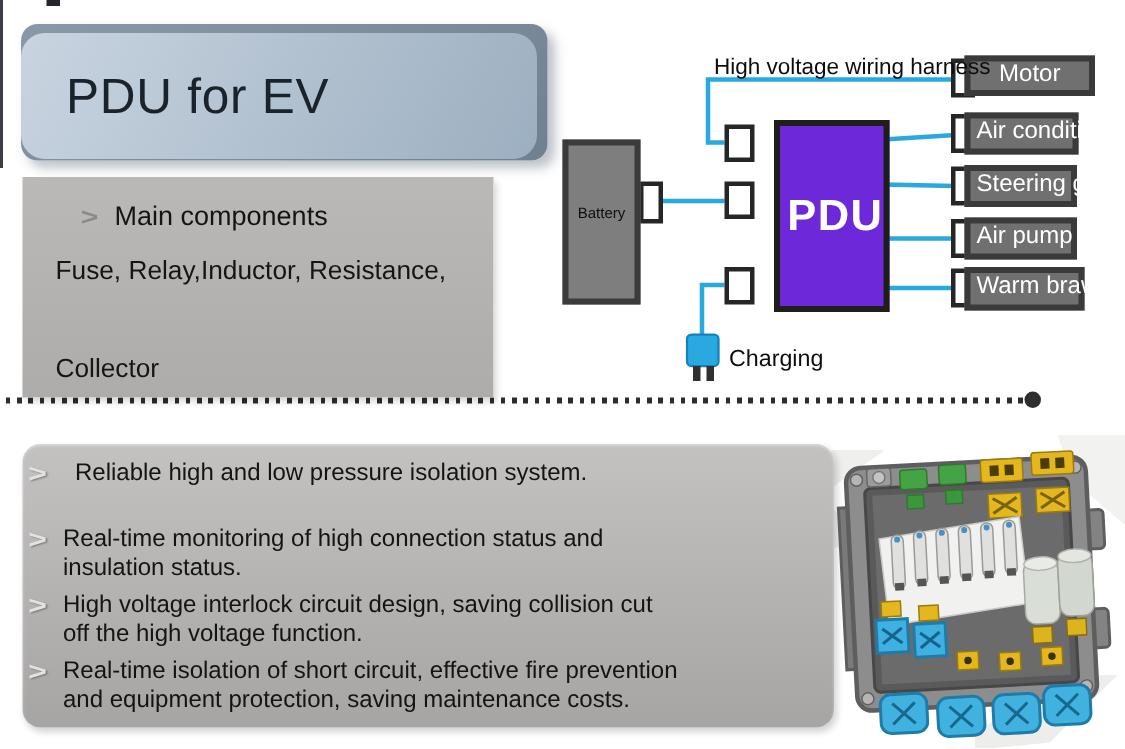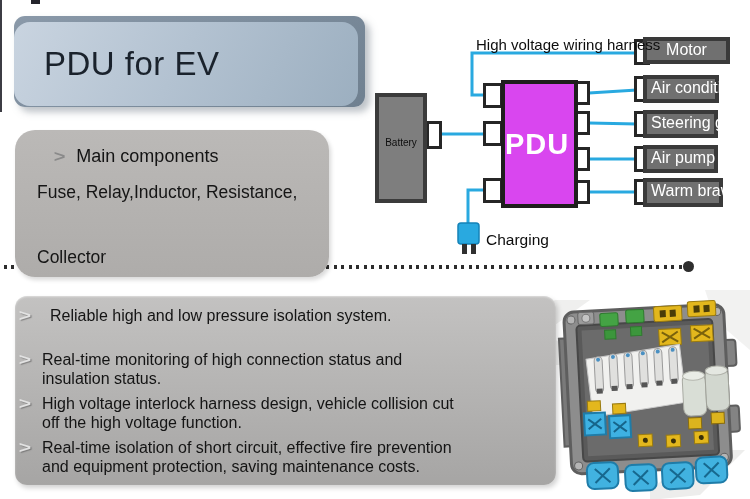--- a/index.html
+++ b/index.html
@@ -17,43 +17,43 @@
     position:absolute;left:0;top:6px;right:7px;bottom:1px;border-radius:16px;
     background:linear-gradient(118deg,#c9d4e0 0%,#b3c2d1 48%,#9cafc0 100%);
     display:flex;align-items:center;
   }
   .banner-title{
     font-size:33px;color:#1a222c;padding-left:30px;letter-spacing:.5px;
   }
   
   .maincomp{
     position:absolute;left:15px;top:118px;width:314px;height:147px;
-    border-radius:20px;background:linear-gradient(180deg,#bbb9b7,#aeacaa);
-    box-shadow:2px 3px 4px rgba(0,0,0,.15);z-index:3;margin-top:12px;
+    border-radius:0;background:linear-gradient(180deg,#bbb9b7,#aeacaa);
+    box-shadow:2px 3px 4px rgba(0,0,0,.15);z-index:3;
   }
   .maincomp-head{position:absolute;left:40px;top:16px;font-size:18px;color:#141414;}
   .arrow-bullet{
     display:inline-block;font-weight:bold;transform:scaleX(1.25);
     margin-right:12px;
   }
   .maincomp-head .arrow-bullet{color:#8a8a8a;font-size:16px;}
   .maincomp-line{position:absolute;left:22px;font-size:17.5px;color:#151515;white-space:nowrap;}
   
   .wires{position:absolute;left:0;top:0;z-index:1;pointer-events:none;}
   .harness-label{position:absolute;left:436px;top:36px;font-size:15px;color:#0d0d0d;z-index:4;white-space:nowrap;margin-left:40px;}
   .battery{
     position:absolute;left:375px;top:93px;width:52px;height:110px;box-sizing:border-box;
     background:#7e7e7e;border:4px solid #3b3b3b;z-index:3;
     display:flex;align-items:center;justify-content:center;
   }
   .battery span{font-size:10px;color:#0e0e0e;margin-top:-12px;}
   .pdu{
-    position:absolute;left:501px;top:80px;width:77px;height:128px;box-sizing:border-box;
-    background:#d946ef;border:4px solid #1e1e1c;z-index:3;
-    display:flex;align-items:center;justify-content:flex-start;
+    position:absolute;left:516px;top:80px;width:77px;height:128px;box-sizing:border-box;
+    background:#6d28d9;border:4px solid #1e1e1c;z-index:3;
+    display:flex;align-items:center;justify-content:flex-end;
   }
   .pdu span{font-size:29px;font-weight:bold;color:#ffffff;letter-spacing:1px;}
   .tab{position:absolute;background:#ffffff;border:3px solid #262626;box-sizing:border-box;z-index:2;}
   .load-box{
     position:absolute;left:643px;box-sizing:border-box;background:#707070;
     border:4px solid #3a3a3a;z-index:3;color:#ffffff;font-size:16px;
     display:flex;align-items:flex-start;white-space:nowrap;overflow:visible;
   }
   .load-box span{padding-left:4px;}
   .load-box.center span{width:100%;text-align:center;padding-left:0;}
@@ -180,21 +180,21 @@
     <div class="feat-item" style="top:54px;">
       <span class="arrow-bullet">&gt;</span>
       <div class="feat-lines">
         <div class="feat-line">Real-time monitoring of high connection status and</div>
         <div class="feat-line">insulation status.</div>
       </div>
     </div>
     <div class="feat-item" style="top:98px;">
       <span class="arrow-bullet">&gt;</span>
       <div class="feat-lines">
-        <div class="feat-line">High voltage interlock harness design, vehicle collision cut</div>
+        <div class="feat-line">High voltage interlock circuit design, saving collision cut</div>
         <div class="feat-line">off the high voltage function.</div>
       </div>
     </div>
     <div class="feat-item" style="top:142px;">
       <span class="arrow-bullet">&gt;</span>
       <div class="feat-lines">
         <div class="feat-line">Real-time isolation of short circuit, effective fire prevention</div>
         <div class="feat-line">and equipment protection, saving maintenance costs.</div>
       </div>
     </div>

